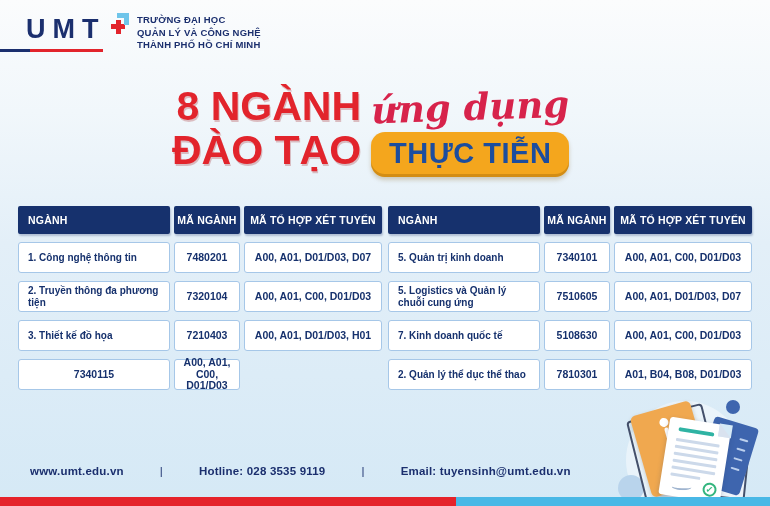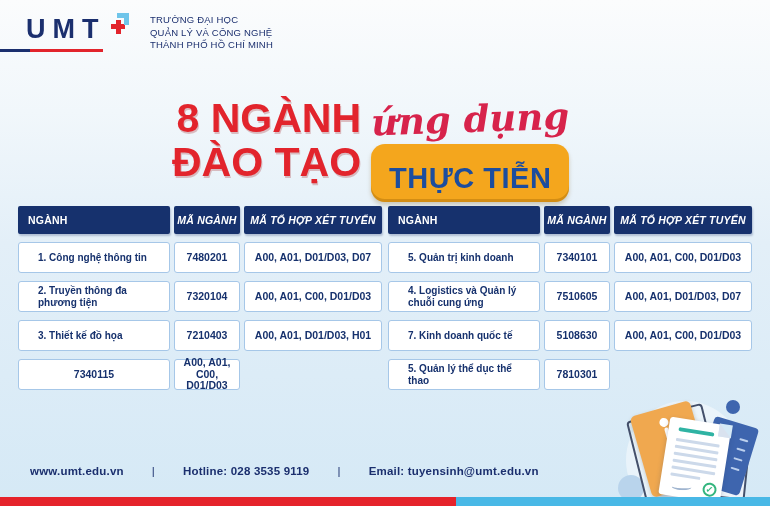--- a/index.html
+++ b/index.html
@@ -22,62 +22,62 @@
   .logo-underline { position: absolute; left: 0; top: 37px; width: 103px; height: 3px; display: flex; }
   .ul-navy { width: 30px; height: 3px; background: #1b2f6e; }
   .ul-red  { width: 73px; height: 3px; background: #e2242c; }
   .logo-plus { position: absolute; left: 108px; top: 1px; width: 24px; height: 24px; }
   .logo-plus i { position: absolute; display: block; }
   .lp-red-v  { left: 8px;  top: 7px;  width: 5px; height: 14px; background: #e2242c; }
   .lp-red-h  { left: 3px;  top: 11px; width: 14px; height: 5px; background: #e2242c; }
   .lp-blue-v { left: 16px; top: 0;    width: 5px; height: 12px; background: #6fc5ea; }
   .lp-blue-h { left: 9px;  top: 0;    width: 12px; height: 5px; background: #6fc5ea; }
   .logo-lines {
-    position: absolute; left: 150px; top: 2px;
-    font-size: 9.5px; font-weight: normal; color: #1b2f6e; line-height: 12.5px;
+    position: absolute; left: 137px; top: 2px;
+    font-size: 9.5px; font-weight: bold; color: #1b2f6e; line-height: 12.5px;
     letter-spacing: 0.2px; white-space: nowrap;
   }
 
   
-  .title { position: absolute; left: 172px; top: 84px; display: flex; align-items: flex-start; margin-top: 12px; }
+  .title { position: absolute; left: 172px; top: 84px; display: flex; align-items: flex-start; }
   .title-left { text-align: right; color: #e2242c; font-weight: bold; font-size: 41px; line-height: 44px; letter-spacing: 0px; text-shadow: 1px 2px 0 rgba(155,15,20,0.25); white-space: nowrap; }
   .title-right { margin-left: 10px; display: flex; flex-direction: column; align-items: center; }
   .title-script {
     font-family: "DejaVu Serif", serif; font-style: italic; font-weight: bold;
     font-size: 37px; color: #d7234b; line-height: 46px; white-space: nowrap;
     transform: rotate(-2deg);
   }
   .title-badge {
     margin-top: 2px; background: #f4a61d; border-radius: 14px;
-    padding: 18px 18px 7px; box-shadow: 0 3px 4px rgba(120,80,0,0.25), inset 0 -3px 0 rgba(150,95,5,0.35);
+    padding: 5px 18px 7px; box-shadow: 0 3px 4px rgba(120,80,0,0.25), inset 0 -3px 0 rgba(150,95,5,0.35);
     color: #1c4d9e; font-weight: bold; font-size: 29px; letter-spacing: 0.5px; white-space: nowrap;
   }
 
   
   .tables { position: absolute; left: 18px; top: 206px; display: flex; gap: 6px; }
   .majors-table { display: grid; grid-template-columns: 152px 66px 138px; grid-template-rows: 28px repeat(4, 31px); column-gap: 4px; row-gap: 8px; width: 364px; }
   .hcell {
     background: #16316d; color: #ffffff; font-weight: bold; font-size: 10.5px;
     display: flex; align-items: center; border-radius: 2px; letter-spacing: 0.2px;
     box-shadow: 1px 2px 2px rgba(22,49,109,0.25);
   }
   .hcell.h-name { padding-left: 10px; }
-  .hcell.h-code, .hcell.h-combo { justify-content: center; font-style: italic; }
+  .hcell.h-code, .hcell.h-combo { justify-content: center; }
   .cell {
     background: #ffffff; border: 1px solid #a6c7e8; border-radius: 3px;
     color: #16316d; font-weight: bold; font-size: 10px;
     display: flex; align-items: center; line-height: 11.5px;
   }
-  .cell.c-name { padding-left: 19px; padding-right: 4px; text-align: left; }
+  .cell.c-name { padding-left: 9px; padding-right: 4px; text-align: left; }
   .cell.c-code, .cell.c-combo { justify-content: center; text-align: center; font-size: 10.5px; }
 
   
   .footer {
     position: absolute; left: 30px; top: 462px; height: 18px;
-    display: flex; align-items: center; gap: 28px;
+    display: flex; align-items: center; gap: 36px;
     color: #1b2f6e; font-weight: bold; font-size: 11.5px; letter-spacing: 0.2px;
   }
   .footer .sep { font-weight: normal; color: #1b2f6e; }
 
   
   .bottom-bar { position: absolute; left: 0; bottom: 0; width: 770px; height: 9px; display: flex; }
   .bar-red  { width: 456px; height: 9px; background: #e5232b; }
   .bar-blue { flex: 1; height: 9px; background: #49b8e6; }
 
   
@@ -161,30 +161,31 @@
 
     <div class="majors-table">
       <div class="hcell h-name">NGÀNH</div>
       <div class="hcell h-code">MÃ NGÀNH</div>
       <div class="hcell h-combo">MÃ TỔ HỢP XÉT TUYỂN</div>
 
       <div class="cell c-name">5. Quản trị kinh doanh</div>
       <div class="cell c-code">7340101</div>
       <div class="cell c-combo">A00, A01, C00, D01/D03</div>
 
-      <div class="cell c-name">4. Logistics và Quản lý chuỗi cung ứng</div>
+      <div class="cell c-name">5. Logistics và Quản lý chuỗi cung ứng</div>
       <div class="cell c-code">7510605</div>
       <div class="cell c-combo">A00, A01, D01/D03, D07</div>
 
       <div class="cell c-name">7. Kinh doanh quốc tế</div>
       <div class="cell c-code">5108630</div>
       <div class="cell c-combo">A00, A01, C00, D01/D03</div>
 
-      <div class="cell c-name">5. Quản lý thể dục thể thao</div>
+      <div class="cell c-name">2. Quản lý thể dục thể thao</div>
       <div class="cell c-code">7810301</div>
+      <div class="cell c-combo">A01, B04, B08, D01/D03</div>
     </div>
 
   </section>
 
   <div class="illus">
     <div class="soft-circle"></div>
     <div class="small-circle"></div>
     <div class="back-sheet"></div>
     <div class="back-sheet2"></div>
     <div class="folder">

